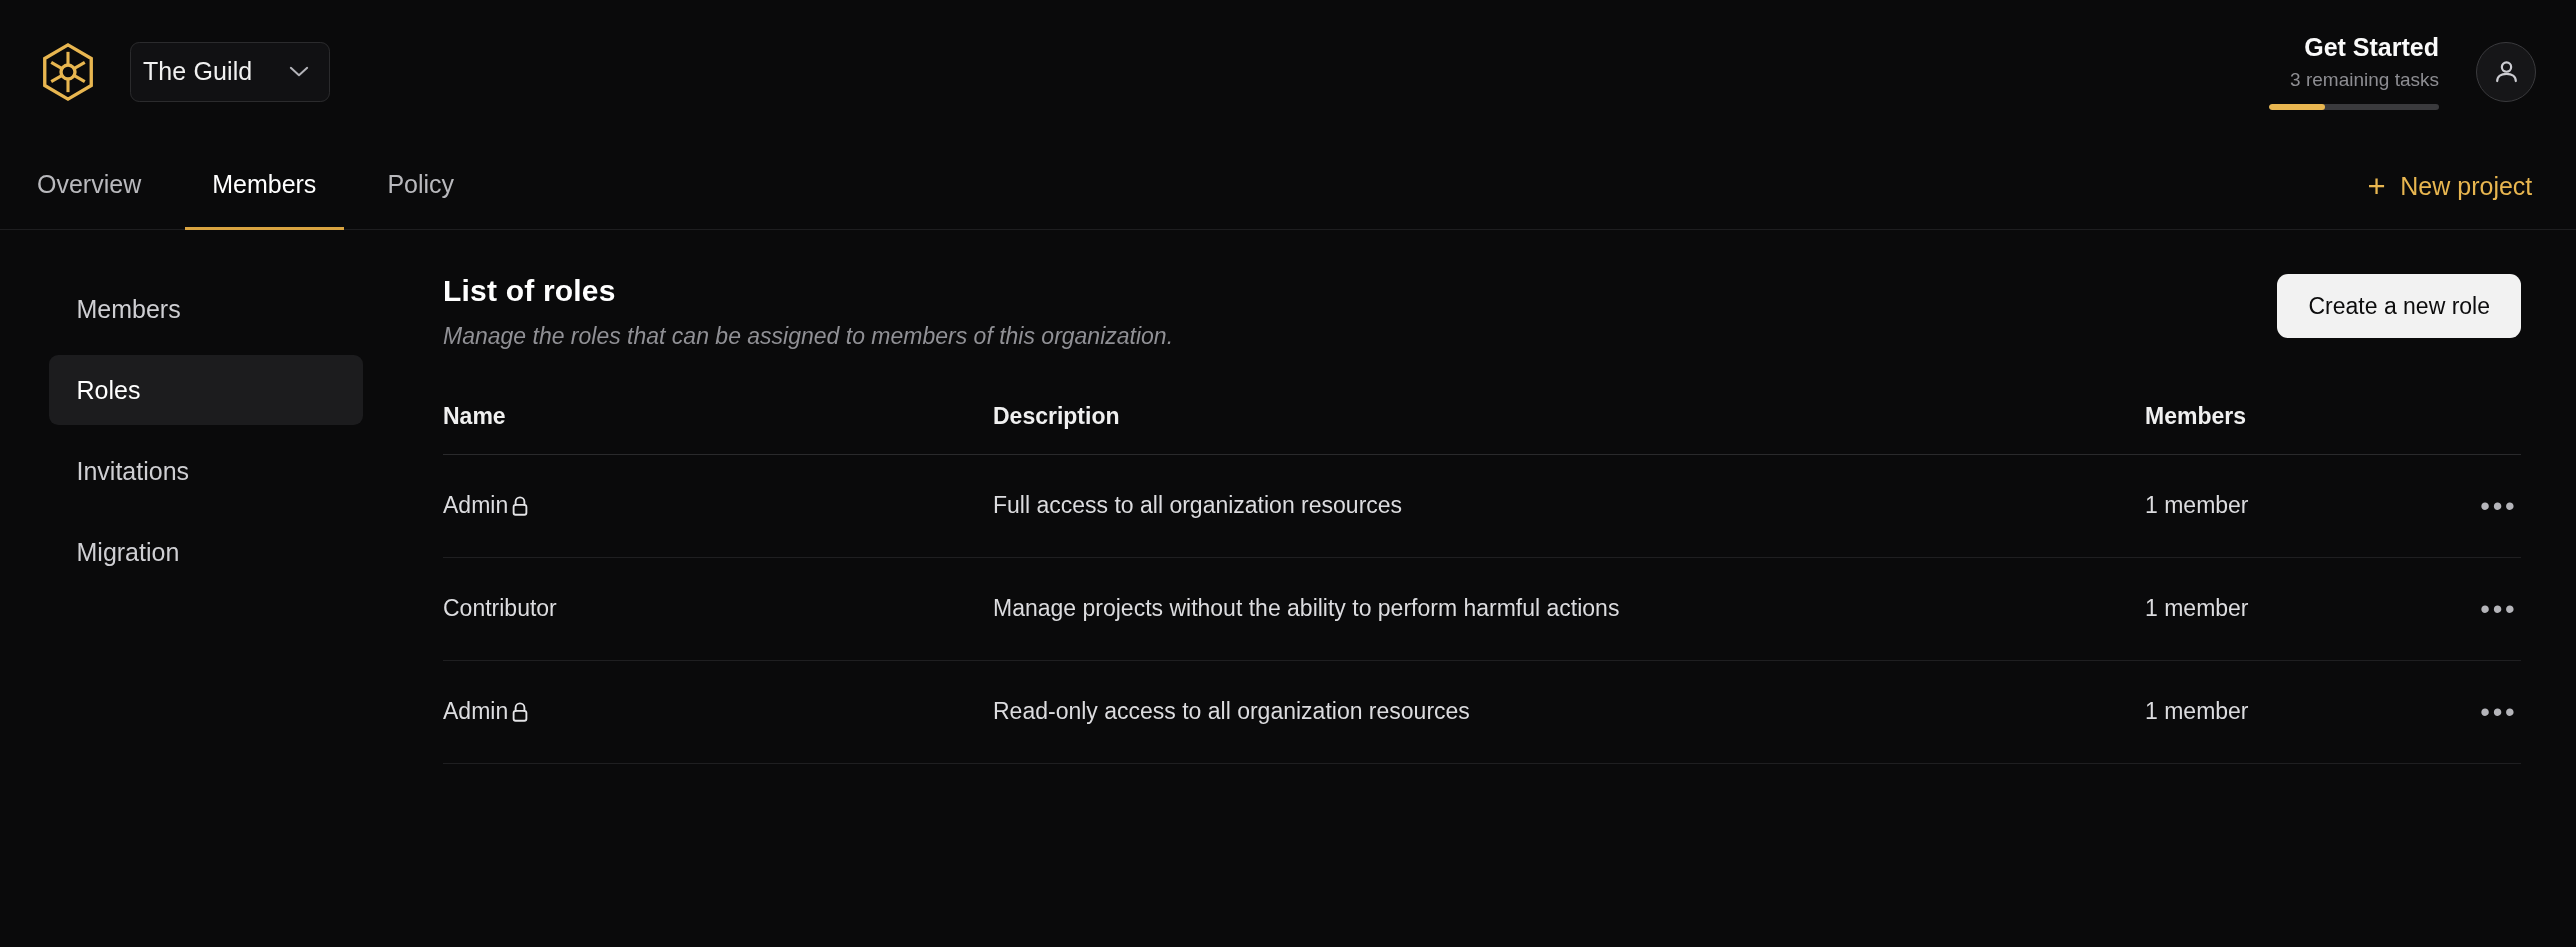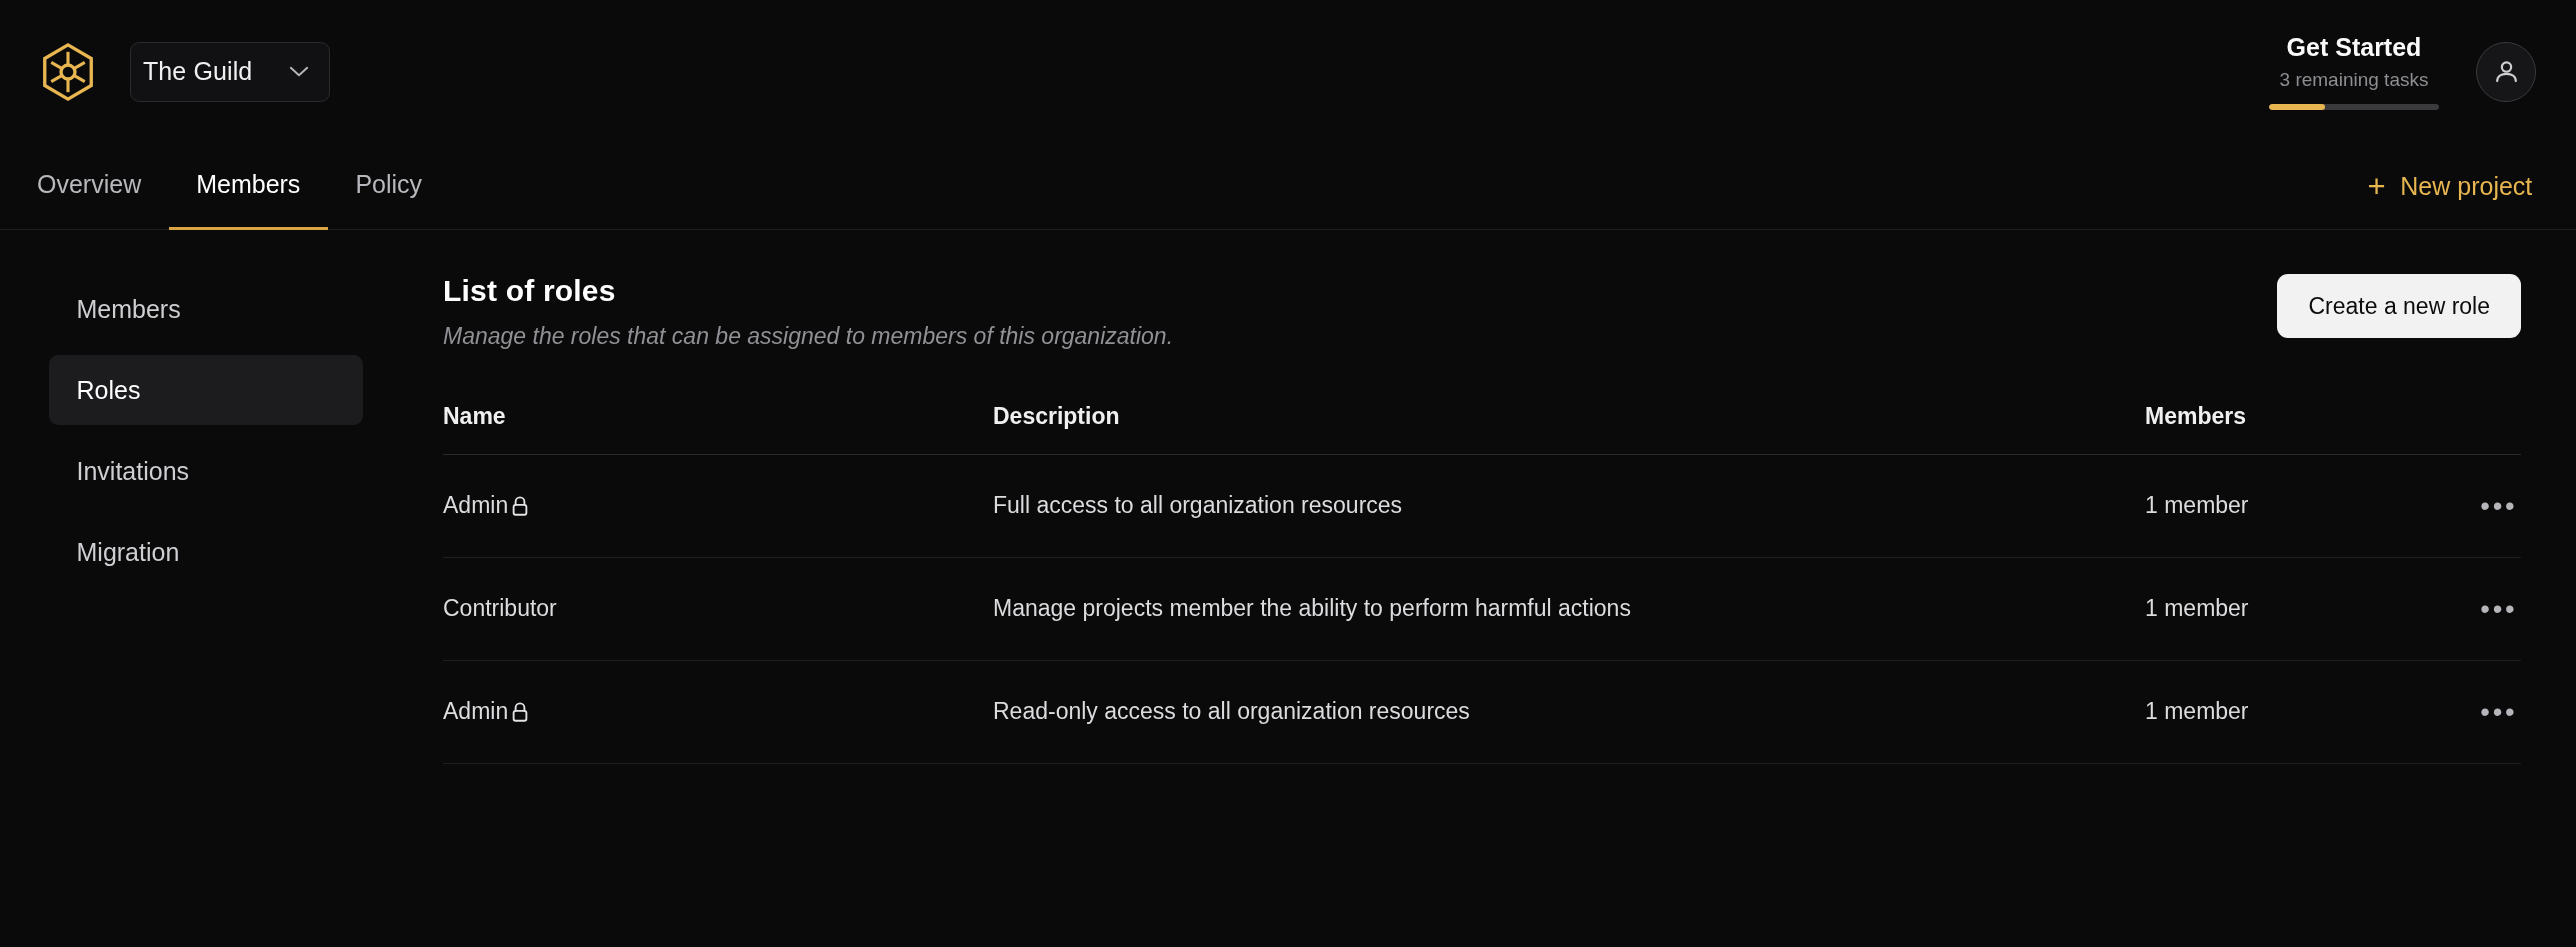--- a/index.html
+++ b/index.html
@@ -39,21 +39,21 @@
     padding: 0 20px 0 12px;
     cursor: pointer;
   }
   .org-switcher .org-name { font-size: 25px; color: #f1f1f1; letter-spacing: 0.1px; }
   .chev { margin-left: 24px; display: flex; align-items: center; }
   .spacer { flex: 1 1 auto; }
 
   .get-started {
     display: flex;
     flex-direction: column;
-    align-items: center;
+    align-items: flex-end;
     justify-content: center;
     margin-right: 37px;
   }
   .gs-title { font-size: 25px; font-weight: bold; color: #fafafa; }
   .gs-sub { font-size: 19px; color: #8d8d92; margin-top: 7.3px; }
   .gs-progress {
     margin-top: 13px;
     width: 170px; height: 6.4px;
     border-radius: 3.7px;
     background: #3a3a3d;
@@ -72,21 +72,21 @@
 
   
   .navbar {
     height: 87px;
     display: flex;
     align-items: stretch;
     padding: 0 40px 0 37px;
     border-bottom: 0.9px solid #1e1e20;
     flex: 0 0 auto;
   }
-  .tabs { display: flex; align-items: stretch; gap: 0; }
+  .tabs { display: flex; align-items: stretch; gap: 16px; }
   .tab {
     display: flex; align-items: center;
     padding: 0 27.5px;
     font-size: 25px;
     color: #b9b9bd;
     cursor: pointer;
     border-bottom: 3.7px solid transparent;
     margin-bottom: -0.9px;
   }
   .tab:first-child { margin-left: 0; }
@@ -299,21 +299,21 @@
               <span class="dots">•••</span>
             </td>
           </tr>
 
           <tr>
             <td>
               <span class="name-cell">
                 <span>Contributor</span>
               </span>
             </td>
-            <td class="desc">Manage projects member the ability to perform harmful actions</td>
+            <td class="desc">Manage projects without the ability to perform harmful actions</td>
             <td class="members-cell">1 member</td>
             <td>
               <span class="dots">•••</span>
             </td>
           </tr>
 
           <tr>
             <td>
               <span class="name-cell">
                 <span>Admin</span>

